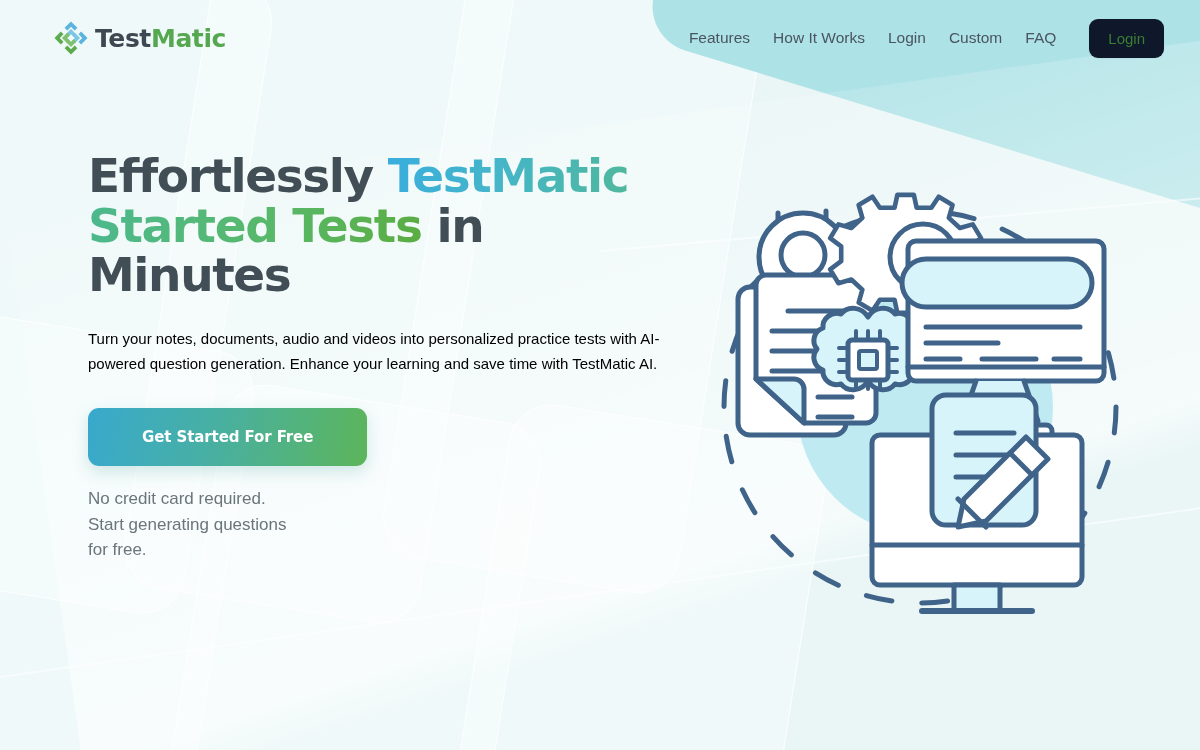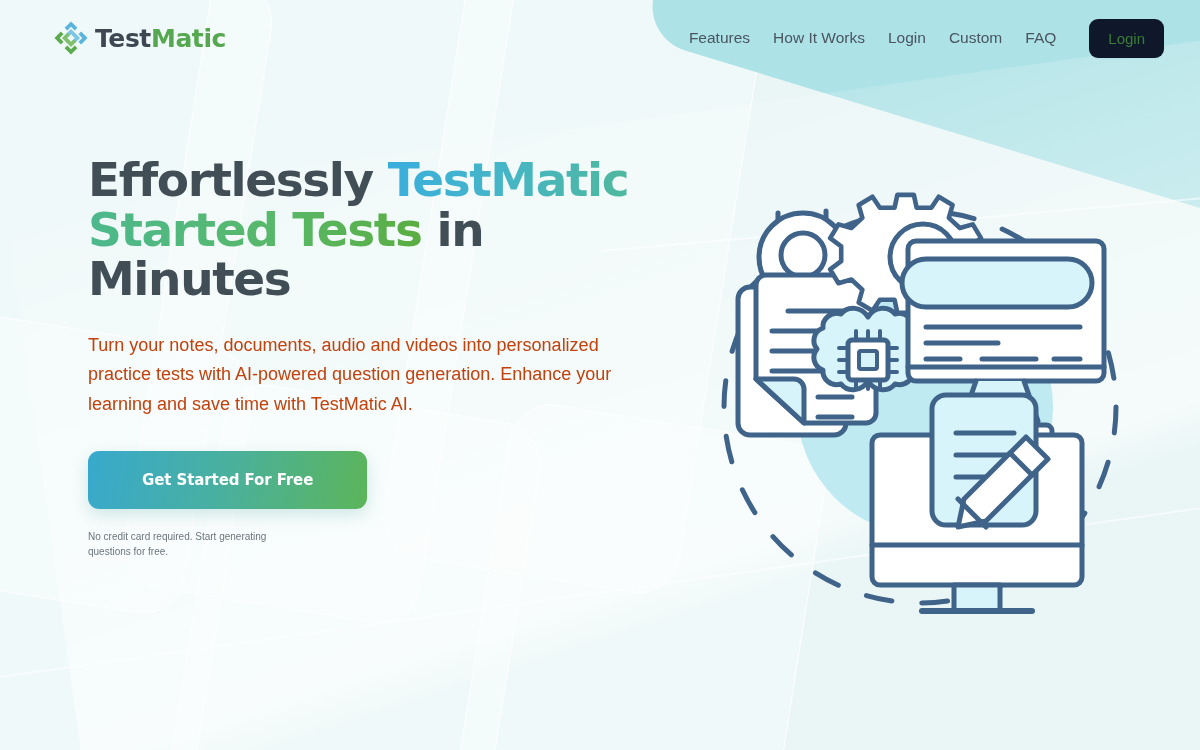--- a/index.html
+++ b/index.html
@@ -162,23 +162,23 @@
     color: transparent;
   }
   .headline .grad2 {
     background: linear-gradient(95deg, #4cb88e 0%, #58b86a 55%, #5aad41 100%);
     -webkit-background-clip: text;
     background-clip: text;
     color: transparent;
   }
 
   .subhead {
-    font-size: 18px;
+    font-size: 15px;
     line-height: 1.62;
-    color: #c2410c;
+    color: #000000;
     width: 575px;
     margin-bottom: 32px;
   }
 
   .cta-btn {
     display: inline-block;
     border: none;
     cursor: pointer;
     background: linear-gradient(100deg, #38a9cd 0%, #49b09f 48%, #5cb55a 100%);
     color: #ffffff;
@@ -186,21 +186,21 @@
     font-weight: 700;
     font-family: "DejaVu Sans", sans-serif;
     letter-spacing: -0.1px;
     padding: 20px 54px;
     border-radius: 11px;
     box-shadow: 0 6px 16px rgba(60,160,150,0.22);
   }
 
   .fineprint {
     margin-top: 20px;
-    font-size: 10px;
+    font-size: 17px;
     line-height: 1.5;
     color: #6b757c;
     width: 200px;
   }
 
   .hero-art {
     position: absolute;
     left: 700px;
     top: 185px;
     width: 440px;

